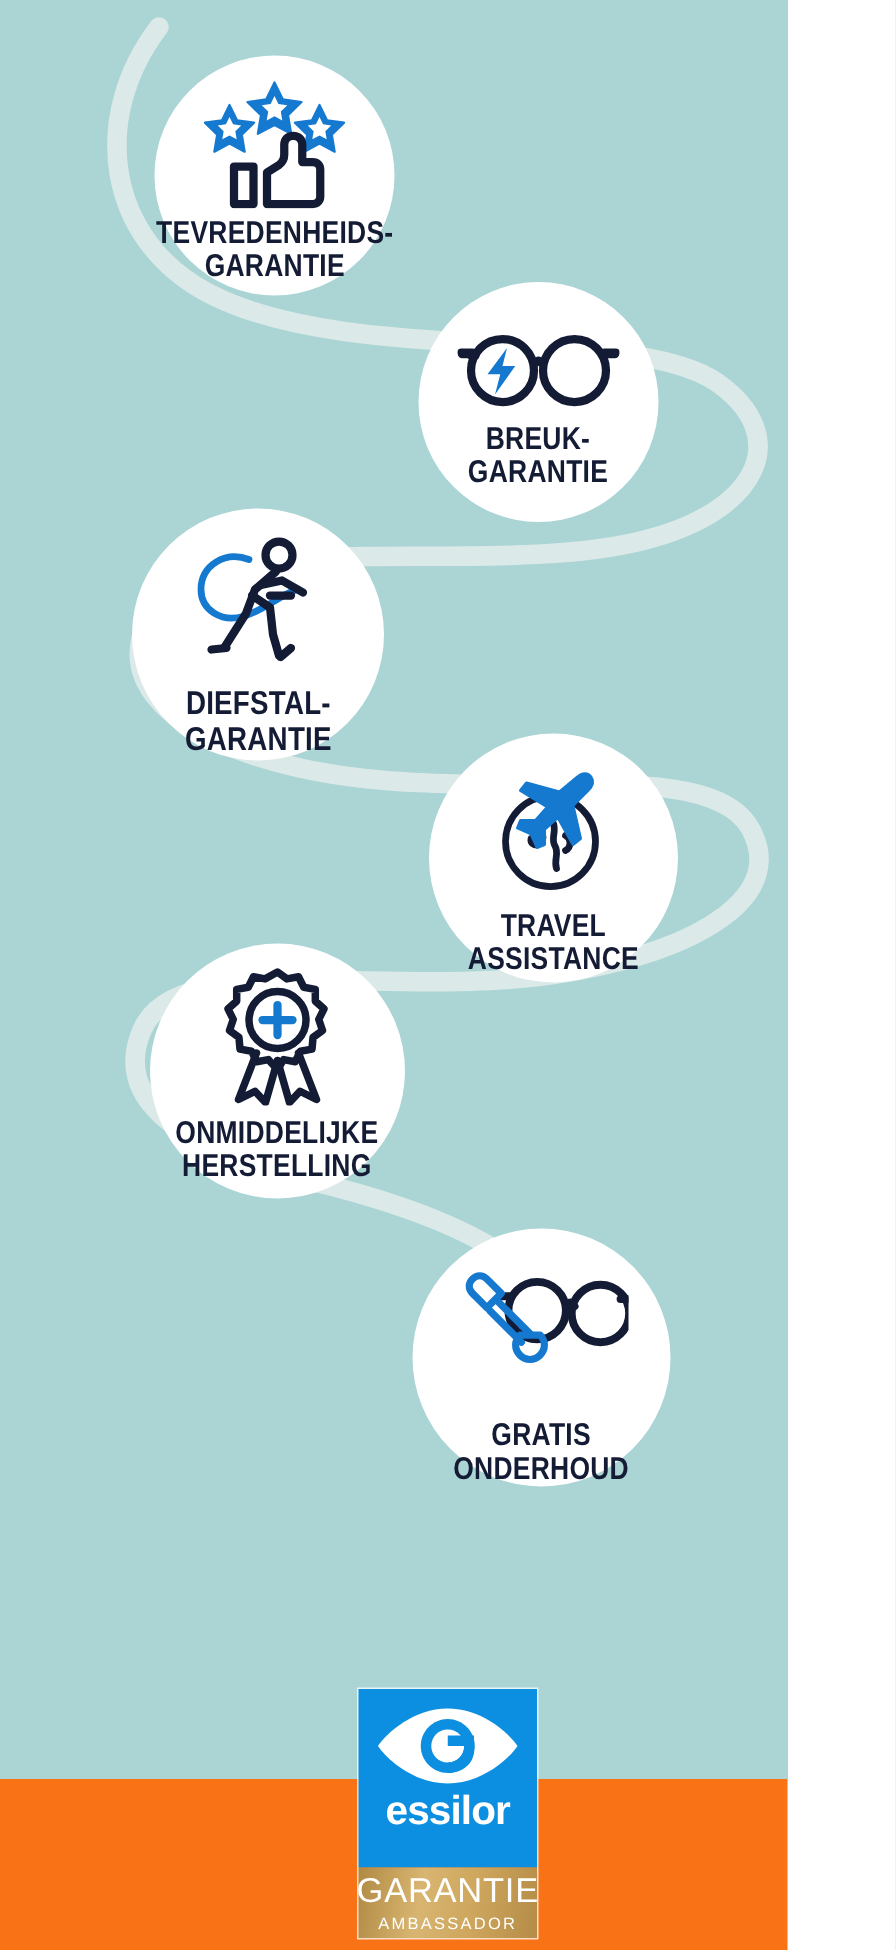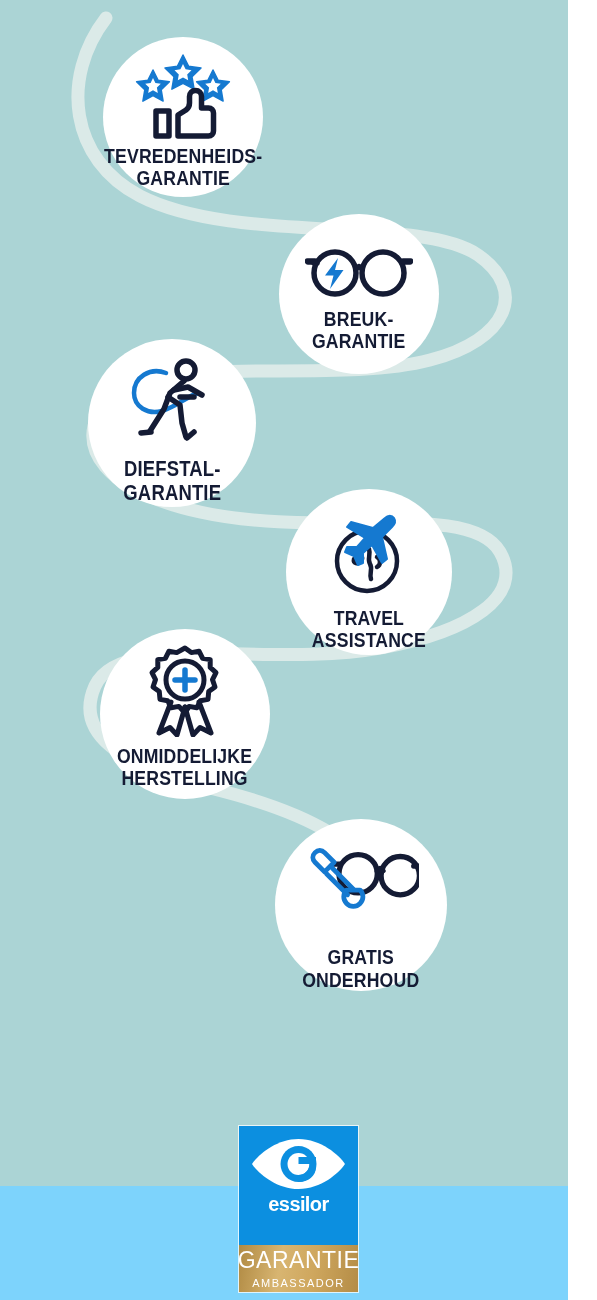--- a/index.html
+++ b/index.html
@@ -8,23 +8,23 @@
     background: #ffffff;
   }
   body {
     width: 597px;
     height: 1300px;
     font-family: "Liberation Sans", sans-serif;
     overflow: hidden;
   }
   #poster {
     position: relative;
-    width: 568px;
+    width: 525px;
     height: 1300px;
-    background: #7dd3fc;
+    background: #f97316;
     overflow: hidden;
   }
   .bg-panel {
     position: absolute;
     left: 0;
     top: 0;
     width: 597px;
     height: 1186px;
     background: #abd4d5;
   }
@@ -56,21 +56,21 @@
     line-height: 1.07;
     transform: scaleX(0.84);
   }
   .badge-label .line {
     display: block;
     white-space: nowrap;
   }
 
   
   .b0 { left: 103px; top: 37px;  width: 160px; height: 160px; }
-  .b1 { left: 279px; top: 214px; width: 160px; height: 160px; }
+  .b1 { left: 279px; top: 188px; width: 160px; height: 160px; }
   .b2 { left: 88px; top: 339px; width: 168px; height: 168px; }
   .b3 { left: 286px; top: 489px; width: 166px; height: 166px; }
   .b4 { left: 100px; top: 629px; width: 170px; height: 170px; }
   .b5 { left: 275px; top: 819px; width: 172px; height: 172px; gap: 24px; }
 
   .b0 .badge-icon { margin-top: 16px; }
   .b1 .badge-icon { margin-top: 28px; }
   .b2 .badge-icon { margin-top: 14px; }
   .b3 .badge-icon { margin-top: 16px; }
   .b4 .badge-icon { margin-top: 16px; }
@@ -103,21 +103,21 @@
     align-items: center;
   }
   .logo-eye {
     margin-top: 10px;
   }
   .logo-wordmark {
     margin-top: 2px;
     color: #ffffff;
     font-family: "Liberation Sans", sans-serif;
     font-weight: 700;
-    font-size: 20px;
+    font-size: 27px;
     letter-spacing: -0.6px;
     line-height: 1;
   }
   .logo-bottom {
     position: absolute;
     left: 0; top: 119px;
     width: 119px;
     height: 47px;
     background: linear-gradient(100deg, #b08a43 0%, #d8b571 35%, #cfa75e 62%, #b48c46 100%);
     display: flex;

